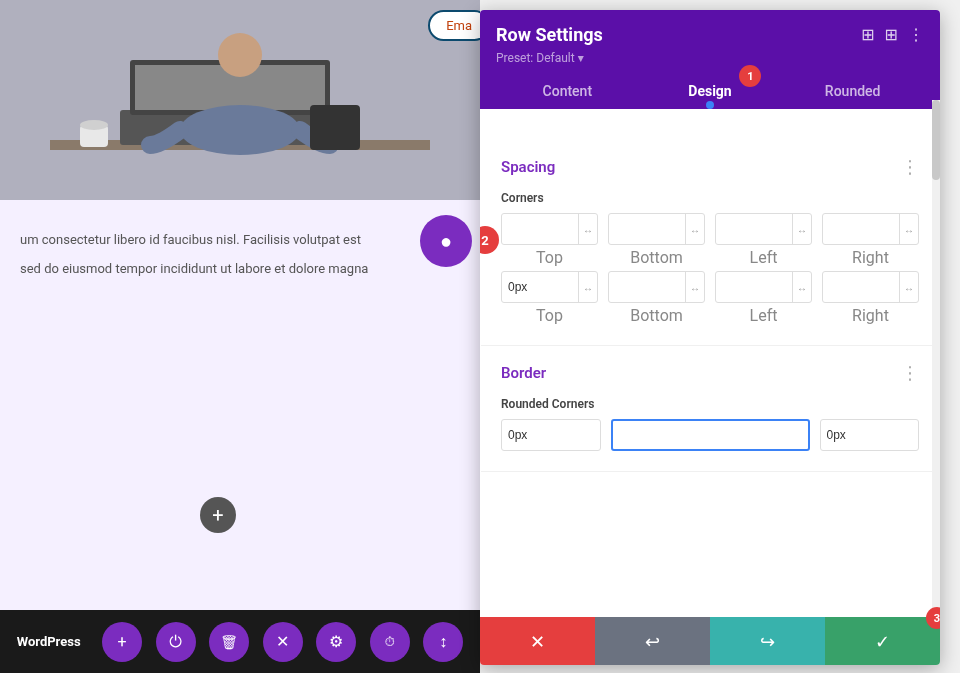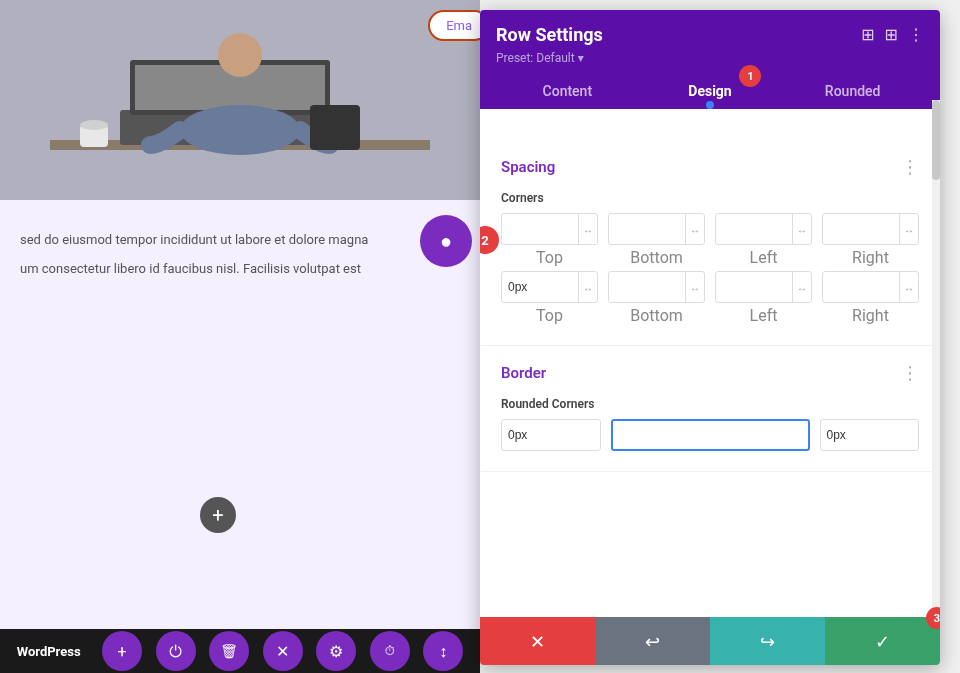--- a/index.html
+++ b/index.html
@@ -39,25 +39,25 @@
       height: 100%;
       background: linear-gradient(135deg, #9a9aaa 0%, #b8b8c8 40%, #8a8a9a 100%);
       position: relative;
     }
 
     .email-button {
       position: absolute;
       top: 10px;
       right: -40px;
       background: white;
-      border: 2px solid #c2410c;
+      border: 2px solid #0c4a6e;
       border-radius: 20px;
       padding: 6px 16px;
       font-size: 13px;
-      color: #8b5cf6;
+      color: #c2410c;
     }
 
     .purple-oval {
       position: absolute;
       top: 215px;
       left: 420px;
       width: 52px;
       height: 52px;
       background: #7b2cbf;
       border-radius: 50%;
@@ -95,21 +95,21 @@
       color: white;
       font-size: 20px;
     }
 
     
     .bottom-toolbar {
       position: absolute;
       bottom: 0;
       left: 0;
       width: 480px;
-      height: 44px;
+      height: 63px;
       background: #1a1a1a;
       display: flex;
       align-items: center;
       justify-content: space-around;
       padding: 0 10px;
     }
 
     .toolbar-label {
       color: white;
       font-size: 13px;
@@ -420,22 +420,22 @@
 
   <div class="email-button" style="position:absolute;top:10px;right:-10px;">
     <span>Ema</span>
   </div>
 
   <div class="purple-oval">
     <span>●</span>
   </div>
 
   <div class="page-text-area">
+    <p>um consectetur libero id faucibus nisl. Facilisis volutpat est</p>
     <p>sed do eiusmod tempor incididunt ut labore et dolore magna</p>
-    <p>um consectetur libero id faucibus nisl. Facilisis volutpat est</p>
   </div>
 
   <div class="add-button">
     <span>+</span>
   </div>
 </div>
 
 <div class="bottom-toolbar">
   <span class="toolbar-label">WordPress</span>
   <div class="toolbar-btn">

